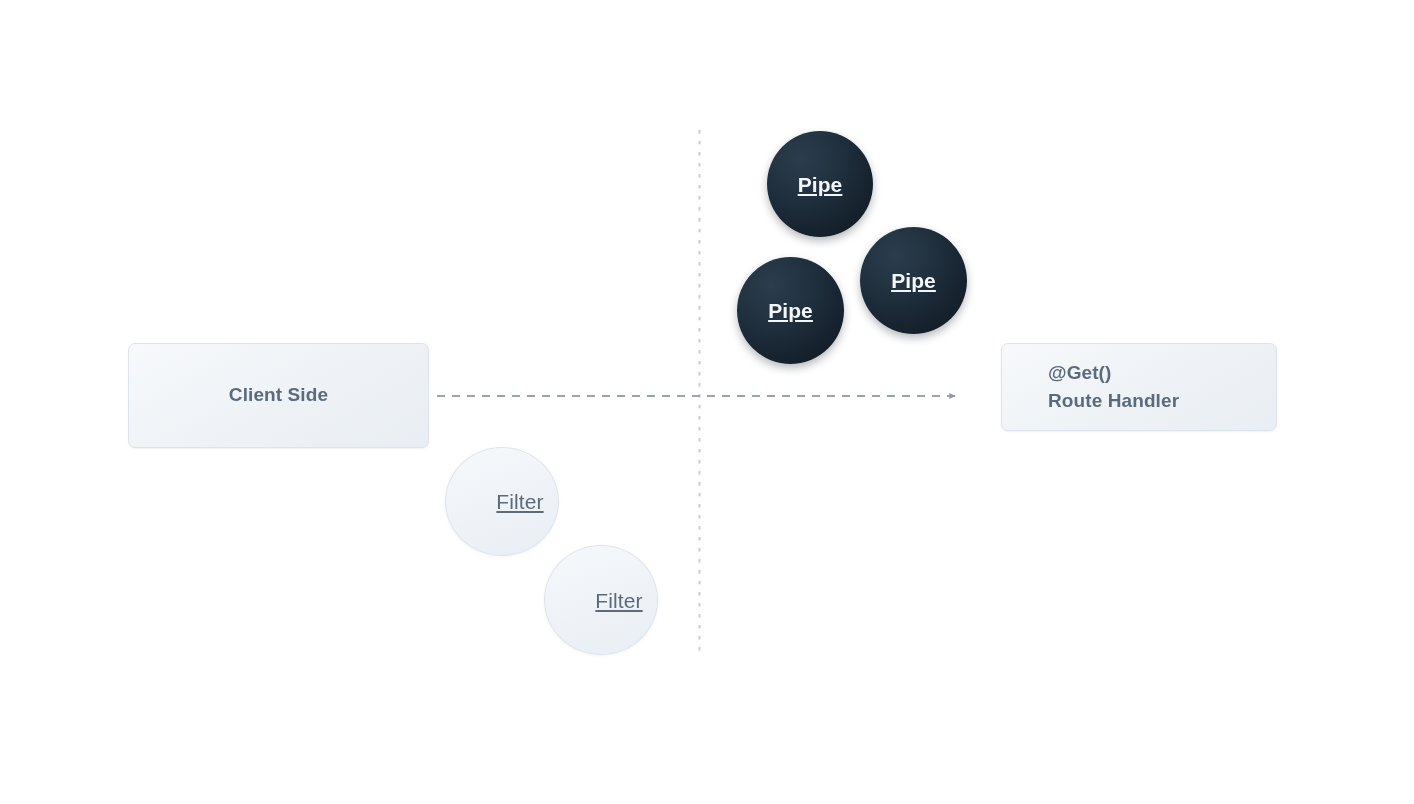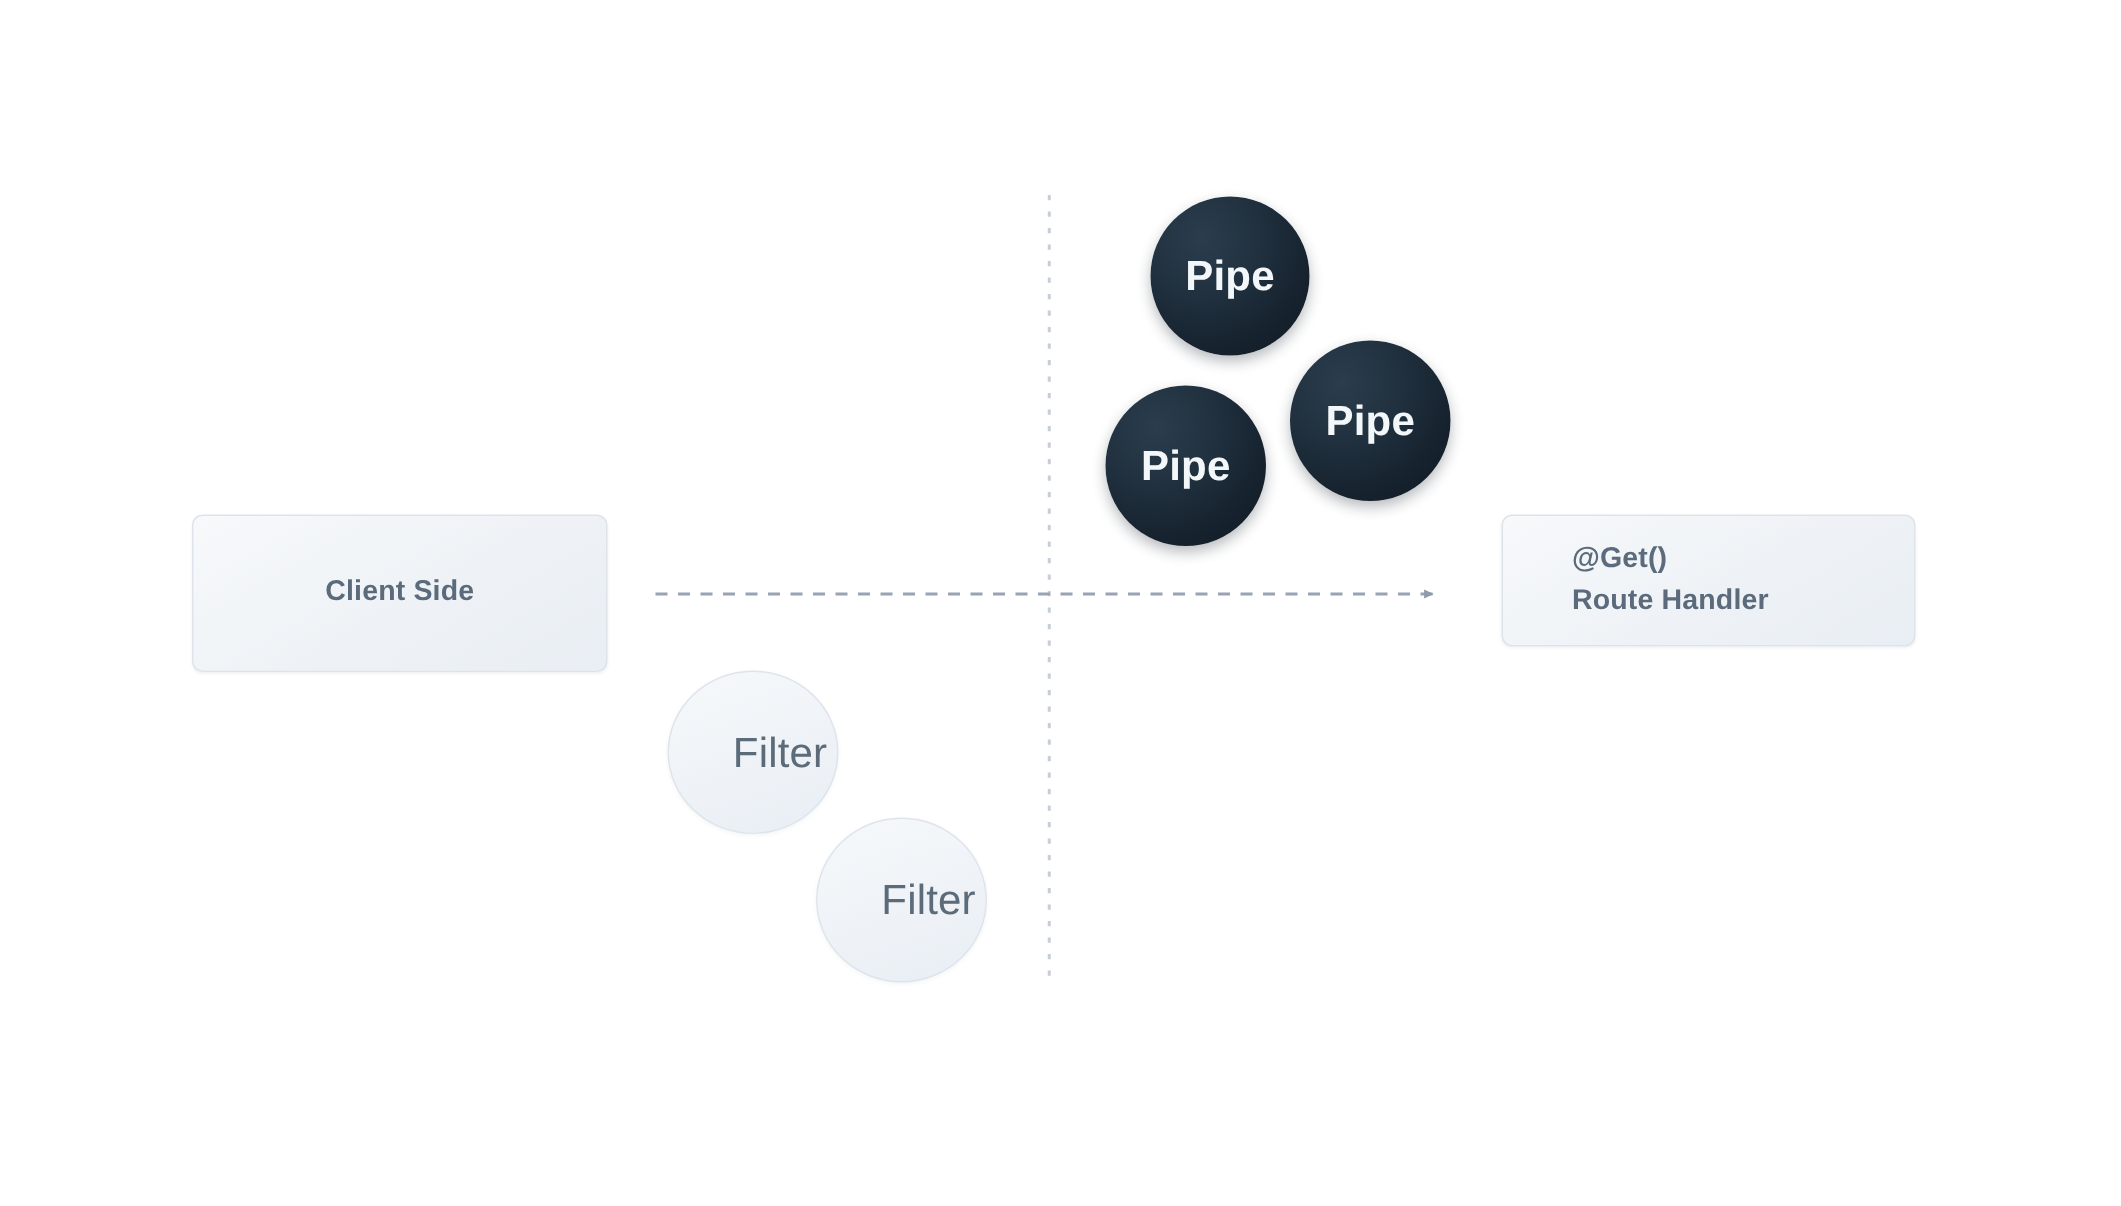--- a/index.html
+++ b/index.html
@@ -40,21 +40,21 @@
     color: #5b6b7c;
     font-size: 19px;
     font-weight: bold;
     line-height: 1.48;
     letter-spacing: 0.1px;
     white-space: pre-line;
   }
   #client-side-box {
     left: 128px;
     top: 343px;
-    width: 277px;
+    width: 301px;
     height: 105px;
     justify-content: center;
   }
   #route-handler-box {
     left: 1001px;
     top: 343px;
     width: 276px;
     height: 88px;
     justify-content: flex-start;
     padding-left: 46px;
@@ -64,23 +64,24 @@
   
   .circle {
     position: absolute;
     box-sizing: border-box;
     border-radius: 50%;
     display: flex;
     align-items: center;
     justify-content: center;
   }
   .circle .circle-label {
-    font-size: 28px;
+    font-size: 21px;
     line-height: 1;
     letter-spacing: 0.1px;
+    text-decoration: underline;
   }
 
   .pipe-circle {
     background: radial-gradient(circle at 32% 26%, #2b3d4e 0%, #20303e 38%, #16222e 70%, #0e1820 100%);
     box-shadow: 0 4px 9px rgba(16, 28, 40, 0.30);
   }
   .pipe-circle .circle-label {
     color: #f4f7fa;
     font-weight: bold;
   }

